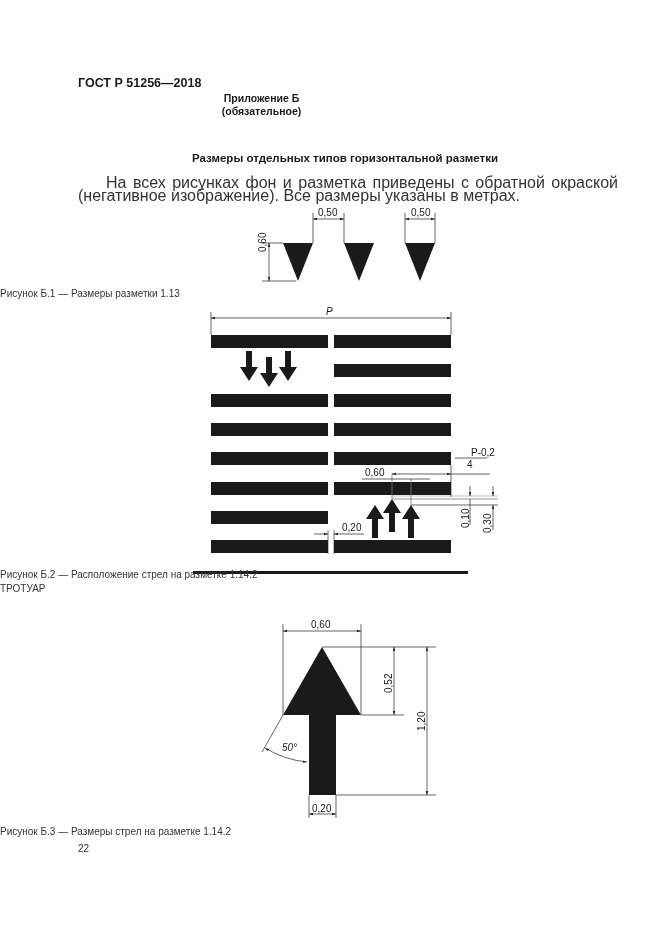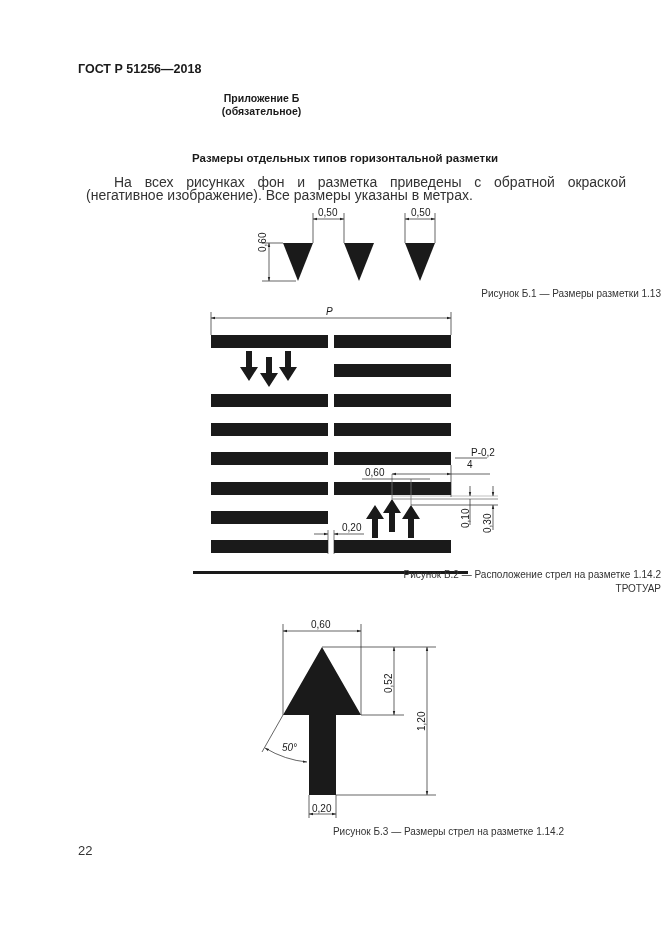--- a/index.html
+++ b/index.html
@@ -1,24 +1,24 @@
 <!DOCTYPE html>
 <html><head>
 <meta charset="utf-8">
 <style>
   html, body { margin: 0; padding: 0; background: #ffffff; }
   body { width: 661px; height: 935px; position: relative; overflow: hidden;
          font-family: "Liberation Sans", sans-serif; color: #1a1a1a; }
   .abs { position: absolute; }
-  .hdr { left: 78px; top: 62px; font-size: 12.5px; font-weight: bold; }
+  .hdr { left: 78px; top: 76px; font-size: 12.5px; font-weight: bold; }
   .annex { left: 0; width: 523px; text-align: center; font-size: 10.5px; font-weight: bold; line-height: 13px; }
   .title { left: 0; width: 690px; top: 152px; text-align: center; font-size: 11.5px; font-weight: bold; }
-  .para { left: 78px; width: 540px; top: 176px; font-size: 14px; line-height: 13px; color: #333; text-indent: 28px; text-align: justify; margin-left: 8px; }
-  .cap { left: 0; text-align: right; font-size: 10px; color: #333; }
-  .pagenum { left: 78px; top: 843px; font-size: 13px; color: #333; }
+  .para { left: 78px; width: 540px; top: 176px; font-size: 16px; line-height: 13px; color: #333; text-indent: 28px; text-align: justify; }
+  .cap { left: 0; text-align: left; font-size: 10px; color: #333; }
+  .pagenum { left: 78px; top: 843px; font-size: 10px; color: #333; }
 </style>
 </head>
 <body>
 
 <div class="abs hdr">ГОСТ Р 51256—2018</div>
 
 <div class="abs annex" style="top:92px;">Приложение Б</div>
 <div class="abs annex" style="top:105px;">(обязательное)</div>
 
 <div class="abs title">Размеры отдельных типов горизонтальной разметки</div>

